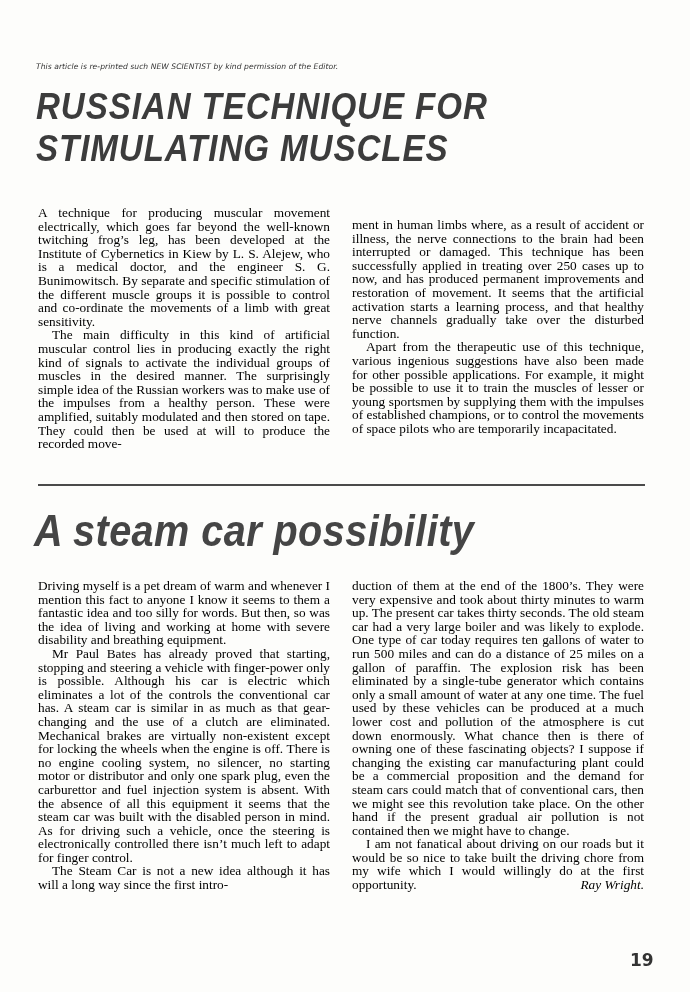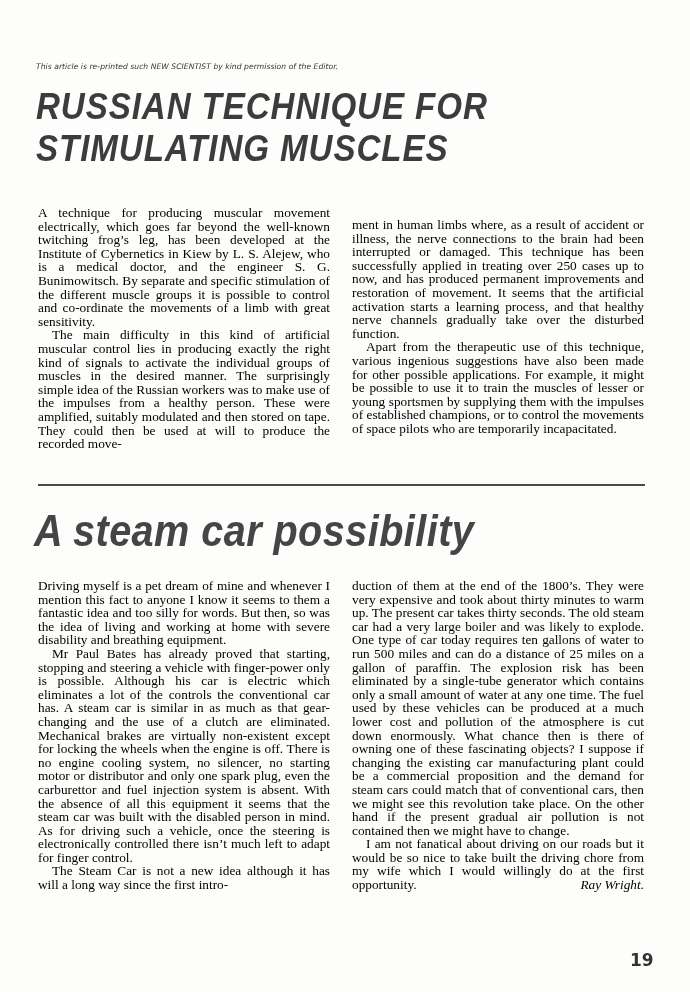--- a/index.html
+++ b/index.html
@@ -63,21 +63,21 @@
 <div class="col col-a2">
   <p>ment in human limbs where, as a result of accident or illness, the nerve connections to the brain had been interrupted or damaged. This technique has been successfully applied in treating over 250 cases up to now, and has produced permanent improvements and restoration of movement. It seems that the artificial activation starts a learning process, and that healthy nerve channels gradually take over the disturbed function.</p>
   <p class="indent">Apart from the therapeutic use of this technique, various ingenious suggestions have also been made for other possible applications. For example, it might be possible to use it to train the muscles of lesser or young sportsmen by supplying them with the impulses of established champions, or to control the movements of space pilots who are temporarily incapacitated.</p>
 </div>
 
 <div class="rule"></div>
 
 <h1 class="headline2">A steam car possibility</h1>
 
 <div class="col col-b1">
-  <p>Driving myself is a pet dream of mine and whenever I mention this fact to anyone I know it seems to them a fantastic idea and too silly for words. But then, so was the idea of living and working at home with severe disability and breathing equipment.</p>
+  <p>Driving myself is a pet dream of warm and whenever I mention this fact to anyone I know it seems to them a fantastic idea and too silly for words. But then, so was the idea of living and working at home with severe disability and breathing equipment.</p>
   <p class="indent">Mr Paul Bates has already proved that starting, stopping and steering a vehicle with finger-power only is possible. Although his car is electric which eliminates a lot of the controls the conventional car has. A steam car is similar in as much as that gear-changing and the use of a clutch are eliminated. Mechanical brakes are virtually non-existent except for locking the wheels when the engine is off. There is no engine cooling system, no silencer, no starting motor or distributor and only one spark plug, even the carburettor and fuel injection system is absent. With the absence of all this equipment it seems that the steam car was built with the disabled person in mind. As for driving such a vehicle, once the steering is electronically controlled there isn’t much left to adapt for finger control.</p>
   <p class="indent">The Steam Car is not a new idea although it has will a long way since the first intro-</p>
 </div>
 
 <div class="col col-b2">
   <p>duction of them at the end of the 1800’s. They were very expensive and took about thirty minutes to warm up. The present car takes thirty seconds. The old steam car had a very large boiler and was likely to explode. One type of car today requires ten gallons of water to run 500 miles and can do a distance of 25 miles on a gallon of paraffin. The explosion risk has been eliminated by a single-tube generator which contains only a small amount of water at any one time. The fuel used by these vehicles can be produced at a much lower cost and pollution of the atmosphere is cut down enormously. What chance then is there of owning one of these fascinating objects? I suppose if changing the existing car manufacturing plant could be a commercial proposition and the demand for steam cars could match that of conventional cars, then we might see this revolution take place. On the other hand if the present gradual air pollution is not contained then we might have to change.</p>
   <p class="indent"><span>I am not fanatical about driving on our roads but it would be so nice to take built the driving chore from my wife which I would willingly do at the first opportunity.</span> <span class="signature">Ray Wright.</span></p>
 </div>
 
 <div class="page-number">19</div>

